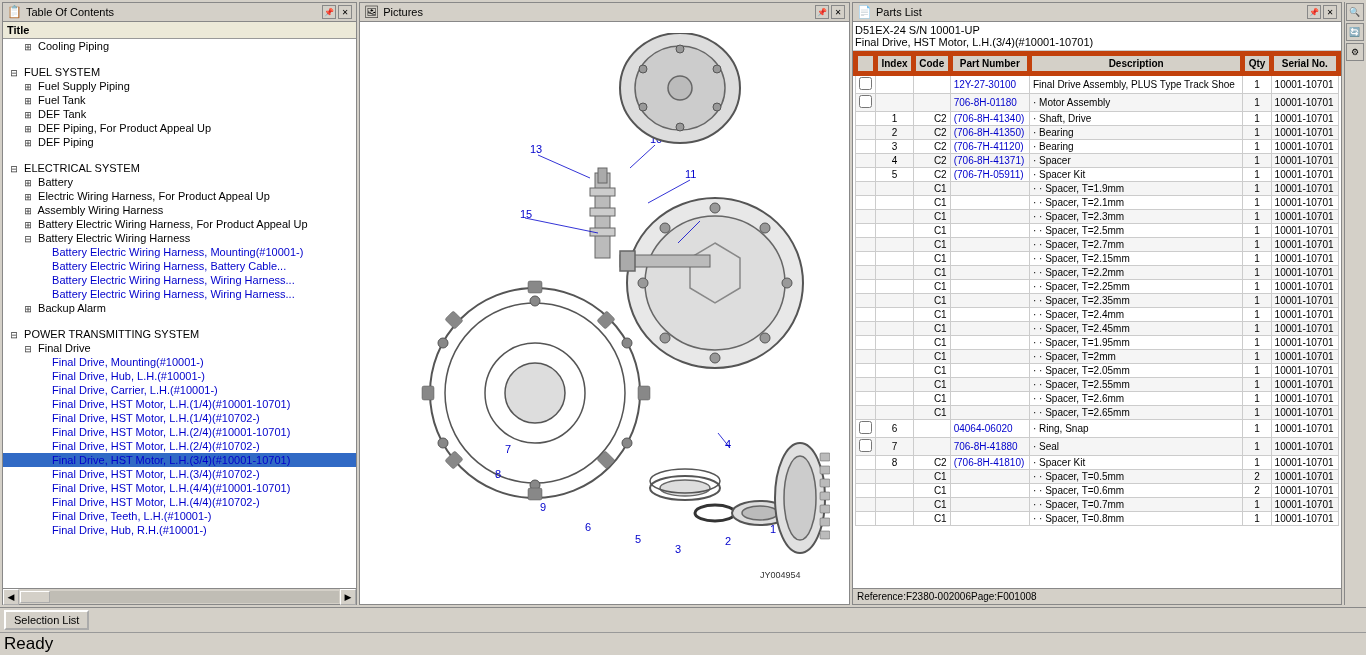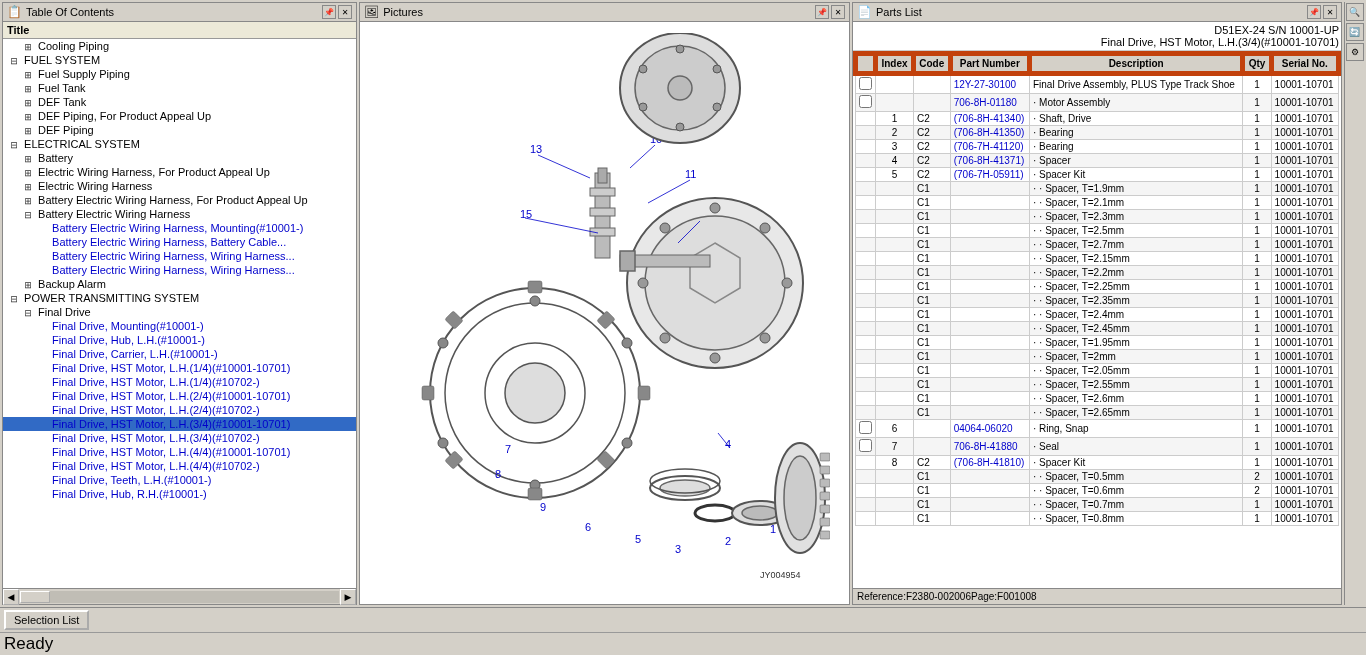--- a/index.html
+++ b/index.html
@@ -11,41 +11,41 @@
 
     
     .toc-panel { width: 355px; display: flex; flex-direction: column; border: 1px solid #888; background: #fff; margin: 2px; }
     .toc-header { background: #d4d0c8; border-bottom: 1px solid #888; padding: 2px 4px; display: flex; align-items: center; justify-content: space-between; font-size: 11px; }
     .toc-header-left { display: flex; align-items: center; gap: 4px; }
     .toc-title-bar { background: #ece9d8; padding: 2px 4px; border-bottom: 1px solid #999; font-size: 11px; font-weight: bold; color: #000; }
     .toc-content { flex: 1; overflow-y: auto; overflow-x: auto; background: #fff; }
     .tree-item { padding: 1px 2px; cursor: pointer; white-space: nowrap; font-size: 11px; }
     .tree-item.selected { background: #316ac5; color: #fff; }
     .expand-icon { display: inline-block; width: 14px; text-align: center; font-size: 9px; color: #333; }
-    .indent-1 { padding-left: 4px; }
+    .indent-1 { padding-left: 4px; margin-top: 12px; }
     .indent-2 { padding-left: 18px; }
     .indent-3 { padding-left: 32px; }
 
     
     .pictures-panel { flex: 1; display: flex; flex-direction: column; border: 1px solid #888; background: #fff; margin: 2px 0; }
     .pictures-header { background: #d4d0c8; border-bottom: 1px solid #888; padding: 2px 4px; display: flex; align-items: center; justify-content: space-between; font-size: 11px; }
     .pictures-content { flex: 1; background: #fff; overflow: hidden; display: flex; align-items: center; justify-content: center; position: relative; }
 
     
     .parts-panel { width: 490px; display: flex; flex-direction: column; border: 1px solid #888; background: #fff; margin: 2px; }
     .parts-header { background: #d4d0c8; border-bottom: 1px solid #888; padding: 2px 4px; display: flex; align-items: center; justify-content: space-between; font-size: 11px; }
-    .parts-title { text-align: right; padding: 2px; font-size: 11px; border-bottom: 1px solid #ccc; background: #fff; }
+    .parts-title { text-align: left; padding: 2px; font-size: 11px; border-bottom: 1px solid #ccc; background: #fff; }
     .parts-title-line { font-size: 11px; }
     .parts-table-container { flex: 1; overflow-y: auto; overflow-x: hidden; }
     .parts-table { width: 100%; border-collapse: collapse; font-size: 10px; }
     .parts-table th { background: #d4d0c8; border: 5px solid #c2410c; padding: 2px 3px; text-align: center; font-size: 10px; font-weight: bold; position: sticky; top: 0; z-index: 1; }
     .parts-table td { border: 1px solid #ccc; padding: 1px 3px; font-size: 10px; }
     .parts-table tr:nth-child(even) { background: #f5f5f5; }
     .parts-table td.index { text-align: center; }
-    .parts-table td.code { text-align: left; }
+    .parts-table td.code { text-align: right; }
     .parts-table td.qty { text-align: center; }
     .parts-table .part-num { color: #0000cc; cursor: pointer; }
     .parts-footer { background: #d4d0c8; border-top: 1px solid #888; padding: 2px 4px; display: flex; font-size: 10px; }
     .cb-col { width: 16px; text-align: center; }
 
     
     .right-sidebar { width: 20px; display: flex; flex-direction: column; background: #d4d0c8; border-left: 1px solid #888; margin: 2px 2px 2px 0; }
     .right-sidebar-btn { width: 18px; height: 18px; background: #d4d0c8; border: 1px solid #888; margin: 1px; display: flex; align-items: center; justify-content: center; font-size: 9px; cursor: pointer; }
 
     
@@ -86,21 +86,21 @@
       <div class="tree-item indent-2"><span class="expand-icon">⊞</span> <span>Cooling Piping</span></div>
           <div class="tree-item indent-1"><span class="expand-icon">⊟</span> <span>FUEL SYSTEM</span></div>
           <div class="tree-item indent-2"><span class="expand-icon">⊞</span> <span>Fuel Supply Piping</span></div>
           <div class="tree-item indent-2"><span class="expand-icon">⊞</span> <span>Fuel Tank</span></div>
           <div class="tree-item indent-2"><span class="expand-icon">⊞</span> <span>DEF Tank</span></div>
           <div class="tree-item indent-2"><span class="expand-icon">⊞</span> <span>DEF Piping, For Product Appeal Up</span></div>
           <div class="tree-item indent-2"><span class="expand-icon">⊞</span> <span>DEF Piping</span></div>
           <div class="tree-item indent-1"><span class="expand-icon">⊟</span> <span>ELECTRICAL SYSTEM</span></div>
           <div class="tree-item indent-2"><span class="expand-icon">⊞</span> <span>Battery</span></div>
           <div class="tree-item indent-2"><span class="expand-icon">⊞</span> <span>Electric Wiring Harness, For Product Appeal Up</span></div>
-          <div class="tree-item indent-2"><span class="expand-icon">⊞</span> <span>Electric Wiring Harness</span></div>
+          <div class="tree-item indent-2"><span class="expand-icon">⊞</span> <span>Assembly Wiring Harness</span></div>
           <div class="tree-item indent-2"><span class="expand-icon">⊞</span> <span>Battery Electric Wiring Harness, For Product Appeal Up</span></div>
           <div class="tree-item indent-2"><span class="expand-icon">⊟</span> <span>Battery Electric Wiring Harness</span></div>
           <div class="tree-item indent-3"><span class="expand-icon"> </span> <span style="color:#0000cc">Battery Electric Wiring Harness, Mounting(#10001-)</span></div>
           <div class="tree-item indent-3"><span class="expand-icon"> </span> <span style="color:#0000cc">Battery Electric Wiring Harness, Battery Cable...</span></div>
           <div class="tree-item indent-3"><span class="expand-icon"> </span> <span style="color:#0000cc">Battery Electric Wiring Harness, Wiring Harness...</span></div>
           <div class="tree-item indent-3"><span class="expand-icon"> </span> <span style="color:#0000cc">Battery Electric Wiring Harness, Wiring Harness...</span></div>
           <div class="tree-item indent-2"><span class="expand-icon">⊞</span> <span>Backup Alarm</span></div>
           <div class="tree-item indent-1"><span class="expand-icon">⊟</span> <span>POWER TRANSMITTING SYSTEM</span></div>
           <div class="tree-item indent-2"><span class="expand-icon">⊟</span> <span>Final Drive</span></div>
           <div class="tree-item indent-3"><span class="expand-icon"> </span> <span style="color:#0000cc">Final Drive, Mounting(#10001-)</span></div>

